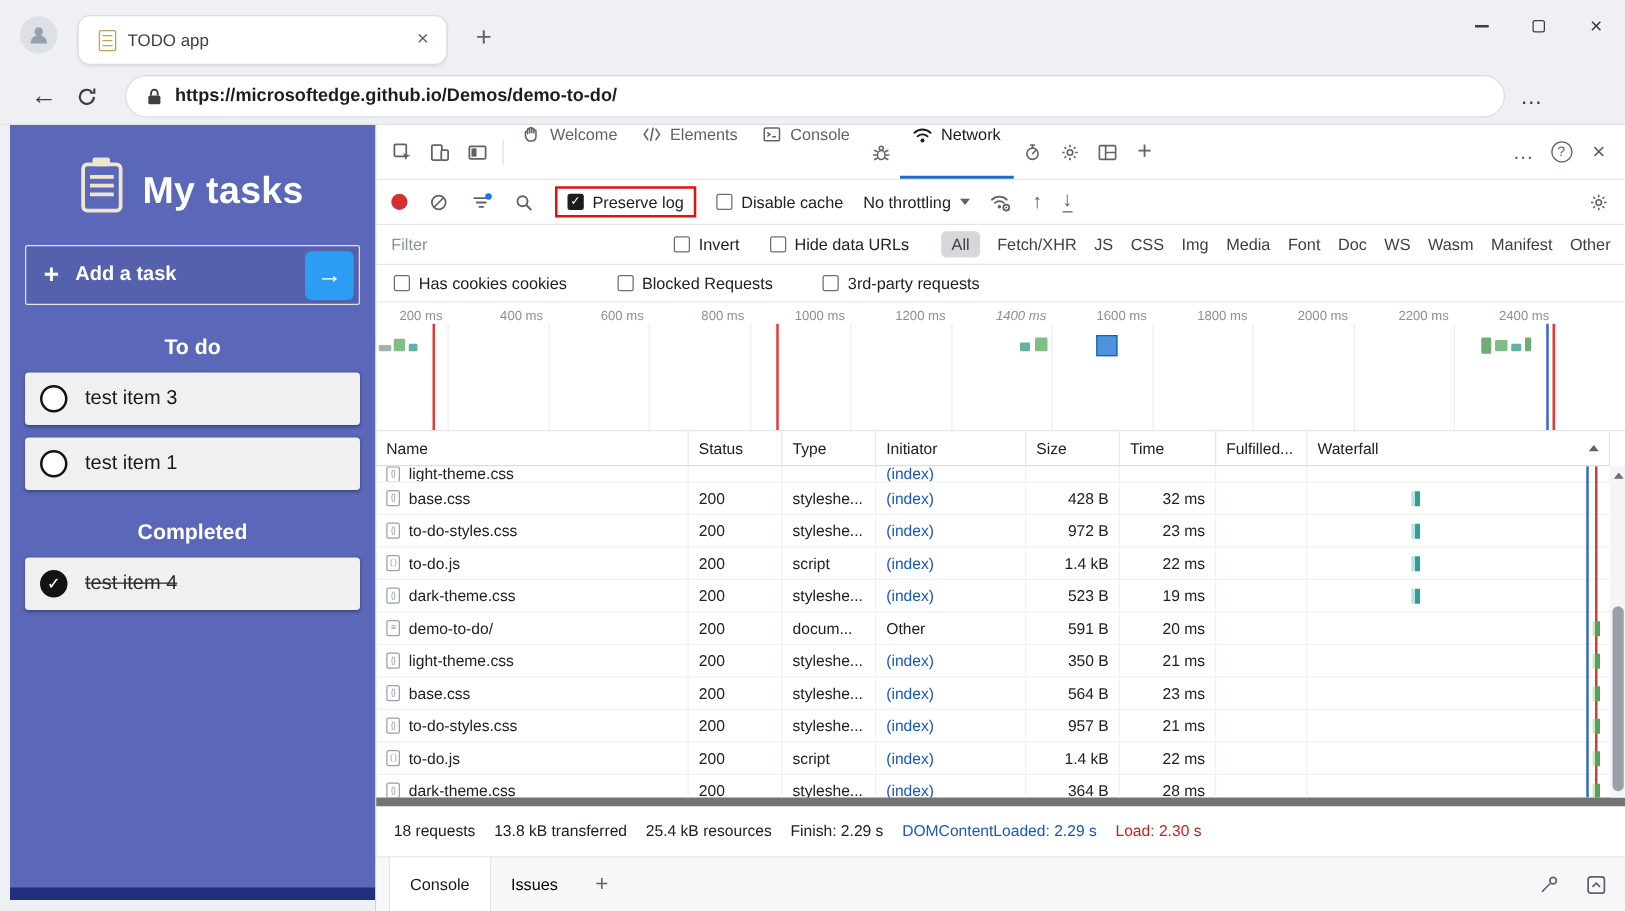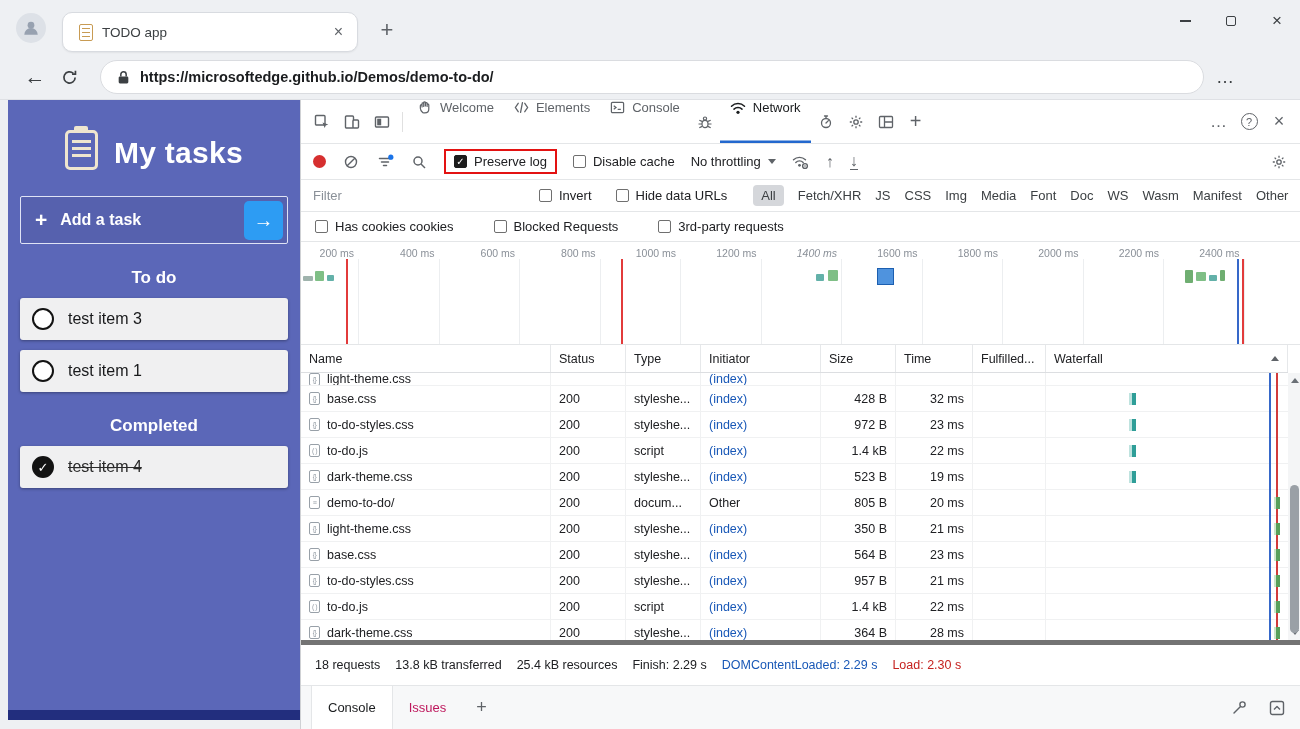--- a/index.html
+++ b/index.html
@@ -79,21 +79,21 @@
 .frow2{height:30px;display:flex;align-items:center;gap:40px;padding:0 14px;border-bottom:1px solid #e4e6e8;flex:none}
 
 .timeline{position:relative;height:103px;border-bottom:1px solid #e4e6e8;flex:none;overflow:hidden}
 .tline{position:absolute;top:17px;bottom:0;width:1px;background:#eceef0}
 .tlab{position:absolute;top:5px;width:64px;text-align:right;font-size:10.5px;color:#8a9098}
 .tbar{position:absolute;border-radius:1px}
 .redline{position:absolute;top:17px;bottom:0;width:1.5px;background:#e23b3b}
 .blueline{position:absolute;top:17px;bottom:0;width:1.5px;background:#3668c9}
 .blueblock{position:absolute;width:17px;height:17px;background:#4f93de;border:1.5px solid #1c5fb0;top:26px}
 
-.nettable{position:relative;flex:none;height:300px;border-bottom:5px solid #737373}
+.nettable{position:relative;flex:none;height:300px;border-bottom:7px solid #737373}
 .nhead,.nrow{display:grid;grid-template-columns:250px 75px 75px 120px 75px 77px 73px 1fr}
 .nhead{height:28px;border-bottom:1px solid #dcdee1;margin-right:12px}
 .hcell{position:relative;display:flex;align-items:center;padding:0 8px;font-size:12.5px;color:#202124;border-right:1px solid #e6e8ea;overflow:hidden;white-space:nowrap}
 .sortup{position:absolute;right:8px;width:0;height:0;border-left:4.5px solid transparent;border-right:4.5px solid transparent;border-bottom:5.5px solid #5f6368}
 .tbodyw{position:absolute;top:28px;left:0;right:12px;bottom:0;overflow:hidden}
 .nrow{height:26px;border-bottom:1px solid #f0f1f2}
 .nrow.partial{height:13px}
 .cell{display:flex;align-items:center;padding:0 8px;font-size:12.5px;color:#202124;border-right:1px solid #f0f1f2;overflow:hidden;white-space:nowrap}
 .cell.r{justify-content:flex-end}
 .link{color:#1958b7}
@@ -108,21 +108,21 @@
 .tscroll{position:absolute;top:28px;right:0;bottom:0;width:12px;background:#f4f5f6}
 .sarrow{position:absolute;left:2.5px;width:0;height:0;border-left:4px solid transparent;border-right:4px solid transparent}
 .sarrow.up{top:5px;border-bottom:5px solid #6a7076}
 .sarrow.dn{bottom:5px;border-top:5px solid #6a7076}
 .thumb{position:absolute;right:1.5px;top:112px;width:9px;height:148px;background:#9aa0a6;border-radius:5px}
 
 .summary{height:40px;display:flex;align-items:center;gap:15px;padding:0 14px;font-size:12.5px;color:#202124;flex:none;white-space:nowrap}
 .sum-blue{color:#1958b7}
 .sum-red{color:#c5221f}
 .drawer{height:44px;border-top:1px solid #e4e6e8;background:#f7f8f9;display:flex;align-items:center;padding-left:10px;flex:none}
-.drawtab{height:100%;display:flex;align-items:center;padding:0 16px;font-size:13px;color:#be185d}
+.drawtab{height:100%;display:flex;align-items:center;padding:0 16px;font-size:13px;color:#000000}
 .drawtab.active{background:#fff;border-left:1px solid #e4e6e8;border-right:1px solid #e4e6e8;color:#1a1c1e}
 .drawplus{font-size:18px;color:#5f6368;margin-left:14px}
 .draw-right{margin-left:auto;display:flex;gap:8px;margin-right:8px}
 </style>
 </head>
 <body>
 
 <div class="window">
 
   <div class="tabbar">
@@ -523,21 +523,21 @@
               </div>
             </div>
             <div class="nrow">
               <div class="cell ">
                 <span class="ficon">≡</span>
                 <span>demo-to-do/</span>
               </div>
               <div class="cell ">200</div>
               <div class="cell ">docum...</div>
               <div class="cell ">Other</div>
-              <div class="cell r">805 B</div>
+              <div class="cell r">591 B</div>
               <div class="cell r">20 ms</div>
               <div class="cell "></div>
               <div class="cell wfc">
                 <span class="bar late"></span>
               </div>
             </div>
             <div class="nrow">
               <div class="cell ">
                 <span class="ficon">{}</span>
                 <span>light-theme.css</span>

